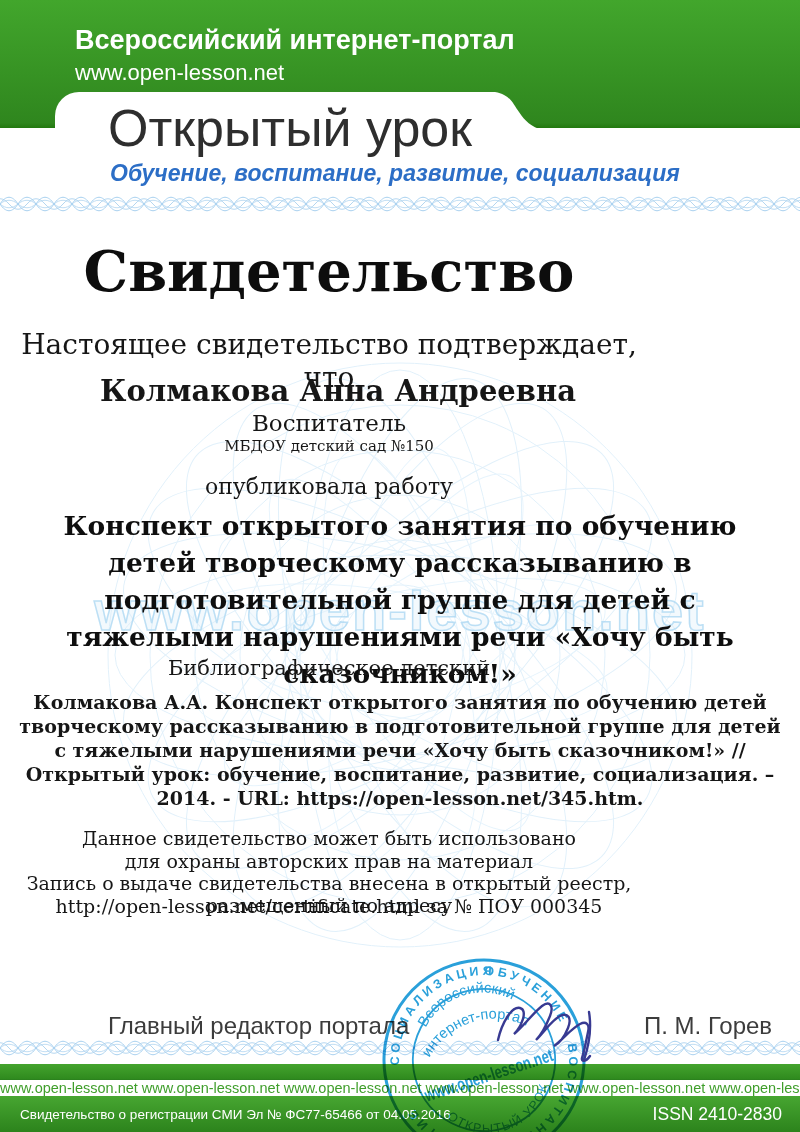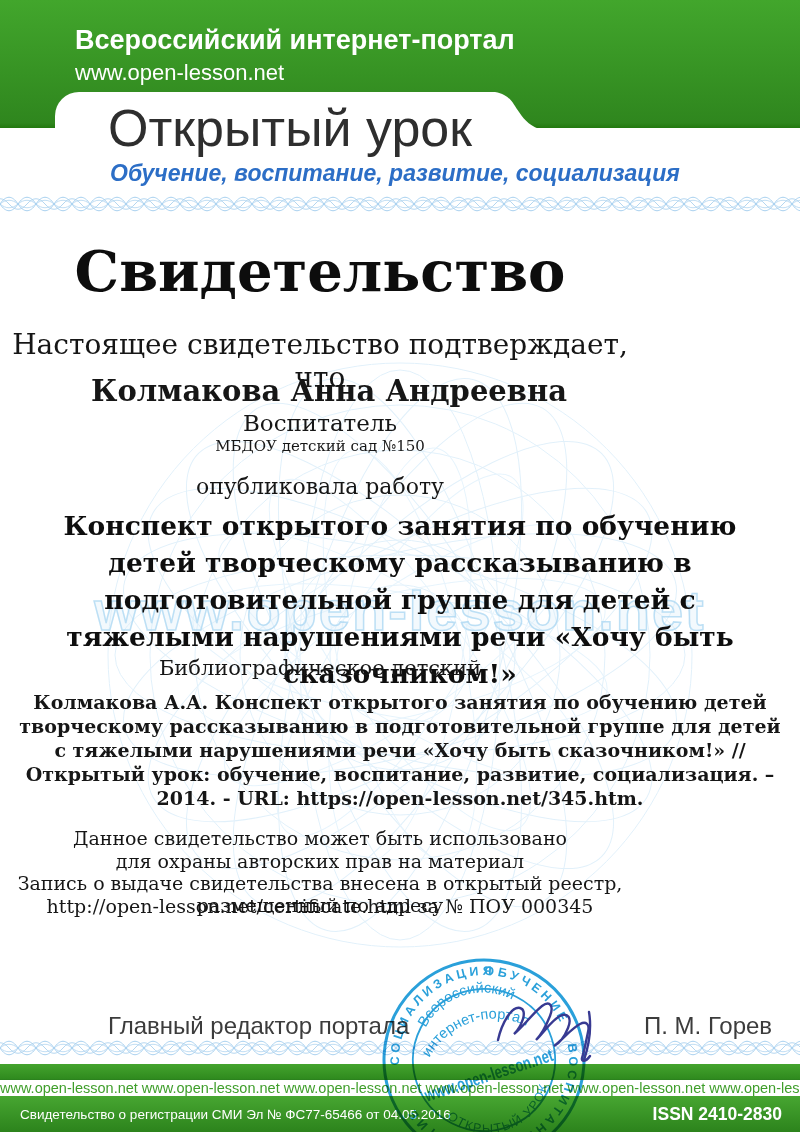--- a/index.html
+++ b/index.html
@@ -26,21 +26,21 @@
   .banner { position:absolute; left:55px; top:92px; width:430px; height:38px; background:#ffffff; border-radius:24px 0 0 0; z-index:3; }
   .banner-curve { position:absolute; left:485px; top:92px; z-index:3; }
   .logo-title { position:absolute; left:108px; top:98px; font-size:52px; color:#2e2e2e; z-index:4; }
   .logo-subtitle { position:absolute; left:110px; top:160px; font-size:23px; font-style:italic; color:#2c6ec6; z-index:4;font-weight:bold; }
   
   .divider { position:absolute; left:0; width:800px; height:22px; z-index:1; }
   .divider-top { top:193px; }
   .divider-bottom { top:1037px; }
   
   .serif { font-family:"DejaVu Serif","Liberation Serif",serif; color:#161616; }
-  .cblock { position:absolute; left:0; width:640px; text-align:center; z-index:2; }
+  .cblock { position:absolute; left:9px; width:640px; text-align:center; z-index:2; }
   .cert-title { top:238px; font-size:56px; font-weight:bold; color:#0d0d0d; }
   .confirm-line { top:328px; font-size:28px; }
   .recipient-name { top:374px; font-size:29px; font-weight:bold;padding-left:18px; }
   .recipient-pos { top:410px; font-size:23px; }
   .recipient-org { top:437px; font-size:15px; }
   .action-line { top:474px; font-size:22px; }
   .work-title { top:507px; left:33px; width:734px; font-size:26.5px; line-height:37px; font-weight:bold; color:#0e0e0e; }
   .biblio-h { top:656px; font-size:21px; }
   .biblio { top:690px; left:15px; width:770px; font-size:19px; line-height:24px; font-weight:bold; }
   .usage1 { top:827px; font-size:19px; }
@@ -65,21 +65,21 @@
     background:#ffffff; overflow:hidden; white-space:nowrap; text-align:center;
     font-size:14.5px; line-height:15px; color:#3f9e2b; font-weight:500;
   }
   .footerbar {
     position:absolute; left:0; top:1096px; width:800px; height:36px; z-index:3;
     background:linear-gradient(180deg,#47a631,#2c831c);
     display:flex; align-items:center; justify-content:space-between;
     padding:0 18px 0 20px;
   }
   .footer-reg { font-size:13.5px; color:#ffffff; }
-  .footer-issn { font-size:17.5px; font-weight:bold; color:#ffffff; }
+  .footer-issn { font-size:17.5px; font-weight:normal; color:#ffffff; }
 </style>
 </head>
 <body>
 
 <div class="page">
 
   <svg class="rosette" width="610" height="730" viewBox="0 0 610 730">
     <g transform="translate(305,355)" fill="none" stroke="#d2e9f8" stroke-width="1" opacity="0.65">
       <circle r="70"></circle>
         <circle r="115"></circle>

